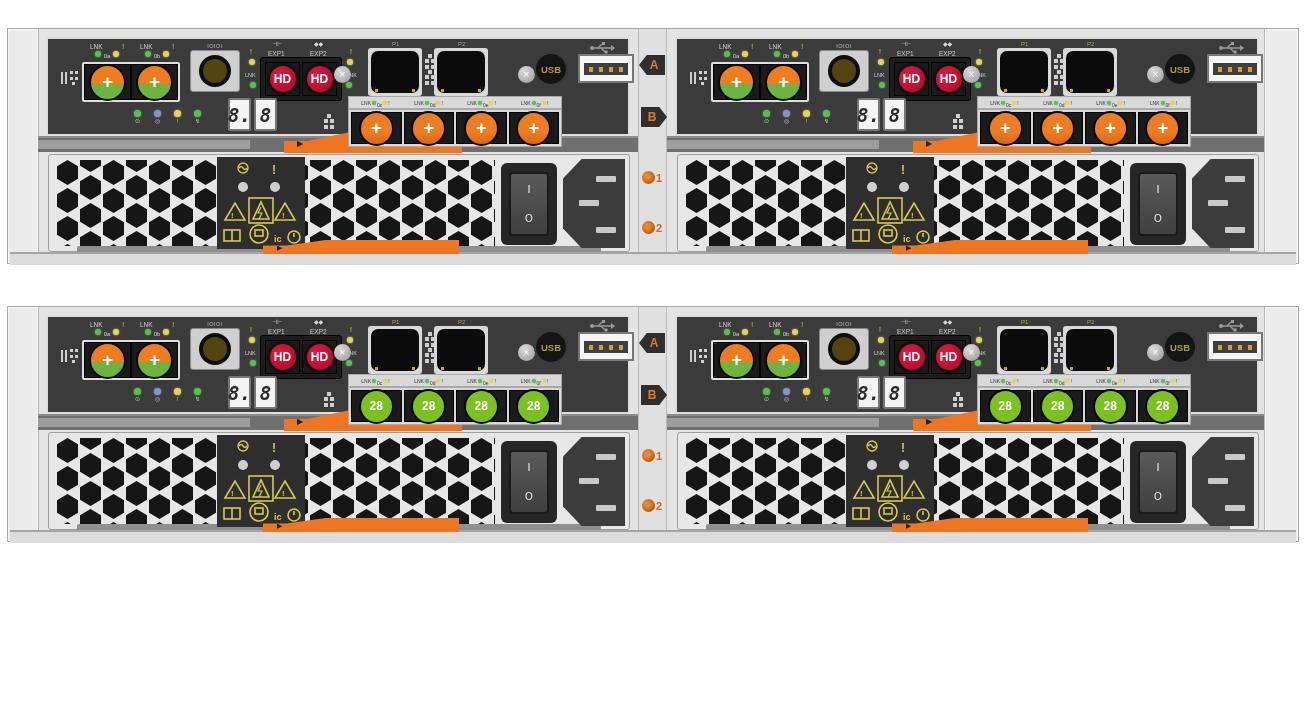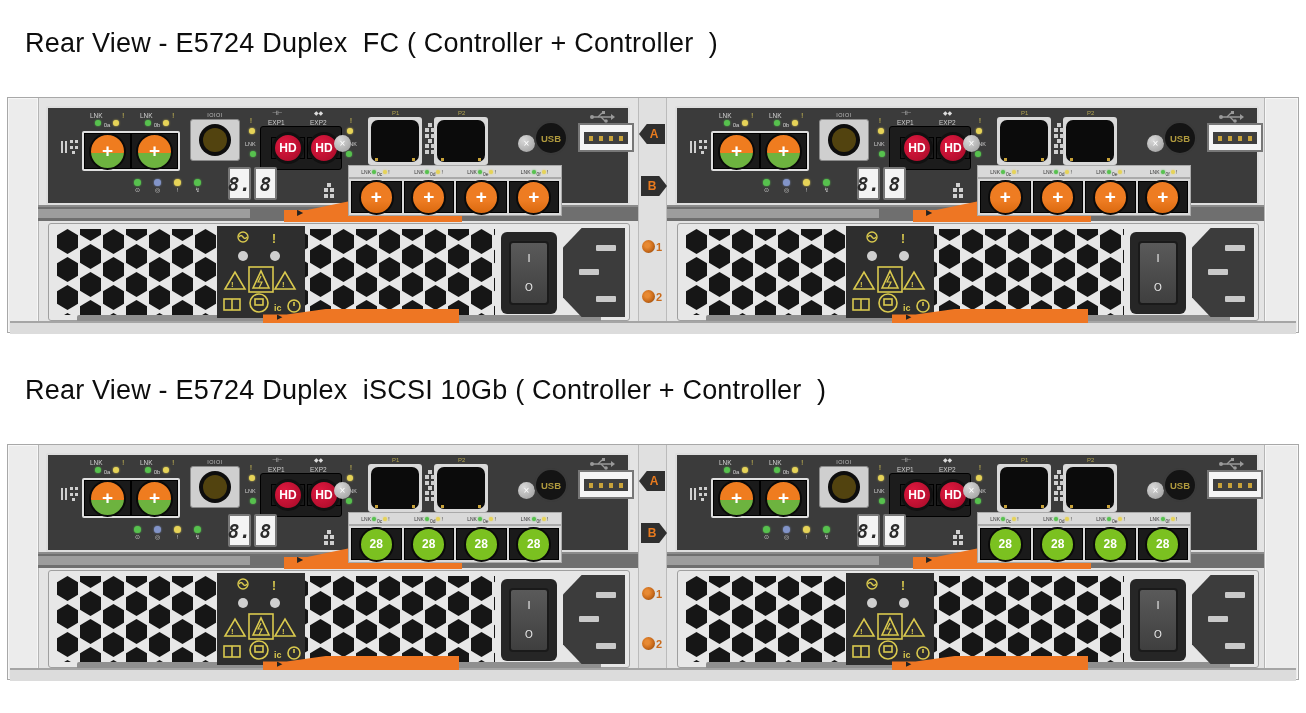--- a/index.html
+++ b/index.html
@@ -69,21 +69,21 @@
   .exc{font-size:7px;color:#e6d358;top:9px;}
   .exc-l{left:2px;}.exc-r{right:2px;}
   .exl{font-size:6.5px;color:#cccccc;top:11px;}
   .el1{left:20px;}.el2{left:62px;}
   .al{left:1px;top:20px;width:6px;height:6px;}
   .ar{right:1px;top:20px;width:6px;height:6px;}
   .lnk-s{font-size:5.5px;color:#cccccc;top:33px;}
   .lnk-l{left:-3px;}.lnk-r{right:-3px;}
   .gl{left:2px;top:43px;width:6px;height:6px;}
   .gr{right:2px;top:43px;width:6px;height:6px;}
-  .hd-frame{left:12px;top:18px;width:82px;height:44px;display:flex;gap:2px;background:#1c1c1c;border:1px solid #000;border-radius:3px;padding:10px;box-sizing:border-box;}
+  .hd-frame{left:12px;top:18px;width:82px;height:44px;display:flex;gap:2px;background:#1c1c1c;border:1px solid #000;border-radius:3px;padding:4px;box-sizing:border-box;}
   .hd-circ{width:32px;height:32px;border-radius:50%;background:radial-gradient(circle at 35% 35%,#e01940,#b30e2d 75%);
     border:3px solid #111;color:#fff;font-weight:bold;font-size:12px;display:flex;align-items:center;justify-content:center;box-sizing:border-box;}
 
   .status{left:86px;top:71px;display:flex;gap:13px;}
   .sled{display:flex;flex-direction:column;align-items:center;gap:1px;}
   .sled em{font-style:normal;font-size:6px;color:#c9c9c9;line-height:1;}
 
   .seg7{left:180px;top:59px;display:flex;gap:3px;z-index:5;}
   .seg{width:23px;height:33px;background:#f4f4f4;border:2px solid #777;border-radius:2px;box-sizing:border-box;
     font-family:"DejaVu Sans Mono",monospace;font-style:italic;font-weight:bold;font-size:19px;color:#2b2b2b;
@@ -152,21 +152,20 @@
   .inlet .sl3{bottom:15px;right:9px;}
   .psu-latch{left:214px;top:85px;width:196px;height:14px;background:#ee7623;
     clip-path:polygon(0 40%,12% 40%,32% 0,100% 0,100% 100%,0 100%);z-index:3;}
   .psu-latch > span{position:absolute;left:14px;top:4px;font-size:7px;color:#222;line-height:1;}
 </style>
 </head>
 <body>
 
 <div id="figures">
     <div class="figure fc">
-    <h2 class="fig-title">Rear View - E5724 Duplex  FC ( Controller + Controller  )</h2>
     <div class="enclosure">
       <div class="ear left"></div>
       <div class="half-slot hs-left">
   <div class="half">
     <div class="ctrl-face">
       <svg class="host-icon" width="20" height="18" viewBox="0 0 20 18">
         <rect x="1" y="3" width="2" height="12" fill="#cfcfcf"></rect>
                 <rect x="5" y="3" width="2" height="12" fill="#cfcfcf"></rect>
         <rect x="10" y="2" width="3" height="3" fill="#cfcfcf"></rect>
                 <rect x="15" y="2" width="3" height="3" fill="#cfcfcf"></rect>
@@ -858,21 +857,20 @@
                 <span>▶</span>
               </div>
     </div>
   </div>
 </div>
       <div class="ear right"></div>
       <div class="bottom-bar"></div>
     </div>
   </div>
     <div class="figure iscsi">
-    <h2 class="fig-title">Rear View - E5724 Duplex  iSCSI 10Gb ( Controller + Controller  )</h2>
     <div class="enclosure">
       <div class="ear left"></div>
       <div class="half-slot hs-left">
   <div class="half">
     <div class="ctrl-face">
       <svg class="host-icon" width="20" height="18" viewBox="0 0 20 18">
         <rect x="1" y="3" width="2" height="12" fill="#cfcfcf"></rect>
                 <rect x="5" y="3" width="2" height="12" fill="#cfcfcf"></rect>
         <rect x="10" y="2" width="3" height="3" fill="#cfcfcf"></rect>
                 <rect x="15" y="2" width="3" height="3" fill="#cfcfcf"></rect>

